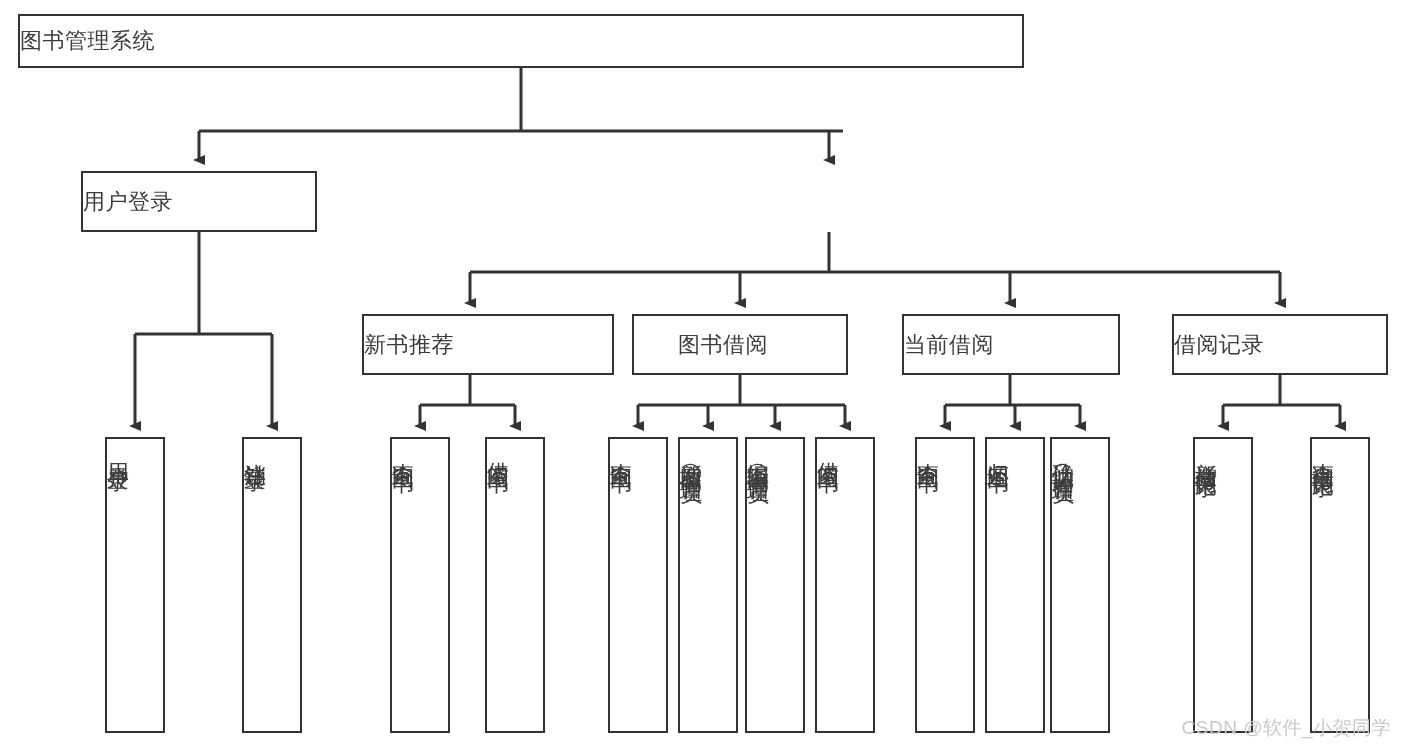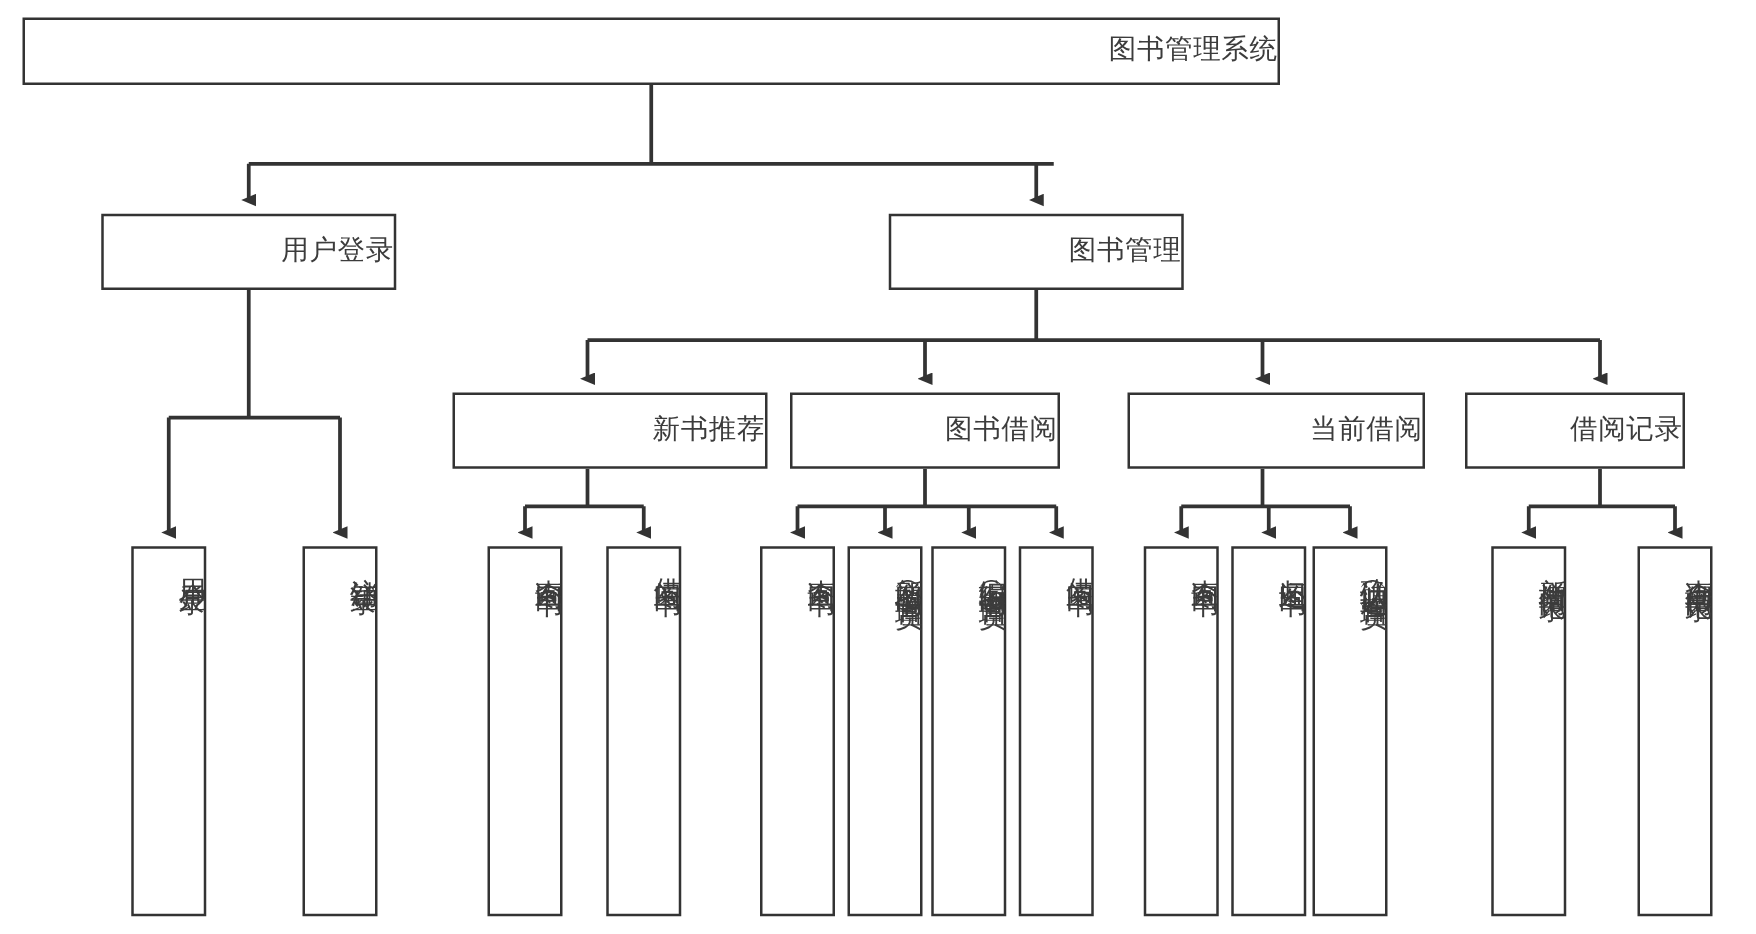--- a/index.html
+++ b/index.html
@@ -25,23 +25,22 @@
     height: 747px;
     pointer-events: none;
   }
   .node {
     position: absolute;
     box-sizing: border-box;
     background: #ffffff;
     border: 2px solid #333333;
     display: flex;
     align-items: center;
-    justify-content: flex-end;
+    justify-content: flex-start;
     text-align: center;
-    font-family: Liberation Mono, monospace;
   }
   .node .label {
     color: #3c3c3c;
     font-size: 22px;
     line-height: 1.25;
     letter-spacing: 0.5px;
     white-space: nowrap;
   }
   .node.vertical {
     align-items: flex-start;
@@ -120,34 +119,31 @@
     </g>
   </svg>
 
   <div class="node" style="left:18px; top:14px; width:1006px; height:54px;">
     <span class="label">图书管理系统</span>
   </div>
 
   <div class="node" style="left:81px; top:171px; width:236px; height:61px;">
     <span class="label">用户登录</span>
   </div>
-  <div class="node" style="left:711px; top:171px; width:236px; height:61px;">
-    <span class="label">图书管理</span>
-  </div>
 
   <div class="node" style="left:362px; top:314px; width:252px; height:61px;">
     <span class="label">新书推荐</span>
   </div>
   <div class="node" style="left:632px; top:314px; width:216px; height:61px;padding-left:44px;">
     <span class="label">图书借阅</span>
   </div>
-  <div class="node" style="left:902px; top:314px; width:238px; height:61px;">
+  <div class="node" style="left:902px; top:314px; width:218px; height:61px;">
     <span class="label">当前借阅</span>
   </div>
-  <div class="node" style="left:1172px; top:314px; width:176px; height:61px;">
+  <div class="node" style="left:1172px; top:314px; width:216px; height:61px;">
     <span class="label">借阅记录</span>
   </div>
 
   <div class="node vertical" style="left:105px; top:437px; width:60px; height:296px;">
     <span class="label">用户登录</span>
   </div>
   <div class="node vertical" style="left:242px; top:437px; width:60px; height:296px;">
     <span class="label">注销登录</span>
   </div>
   <div class="node vertical" style="left:390px; top:437px; width:60px; height:296px;">
@@ -177,14 +173,15 @@
   <div class="node vertical" style="left:1050px; top:437px; width:60px; height:296px;">
     <span class="label">确认归还（管理员）</span>
   </div>
   <div class="node vertical" style="left:1193px; top:437px; width:60px; height:296px;">
     <span class="label">新增借阅记录</span>
   </div>
   <div class="node vertical" style="left:1310px; top:437px; width:60px; height:296px;">
     <span class="label">查询借阅记录</span>
   </div>
 
+  <div class="watermark">CSDN @软件_小贺同学</div>
 
 </div>
 
 </body></html>

